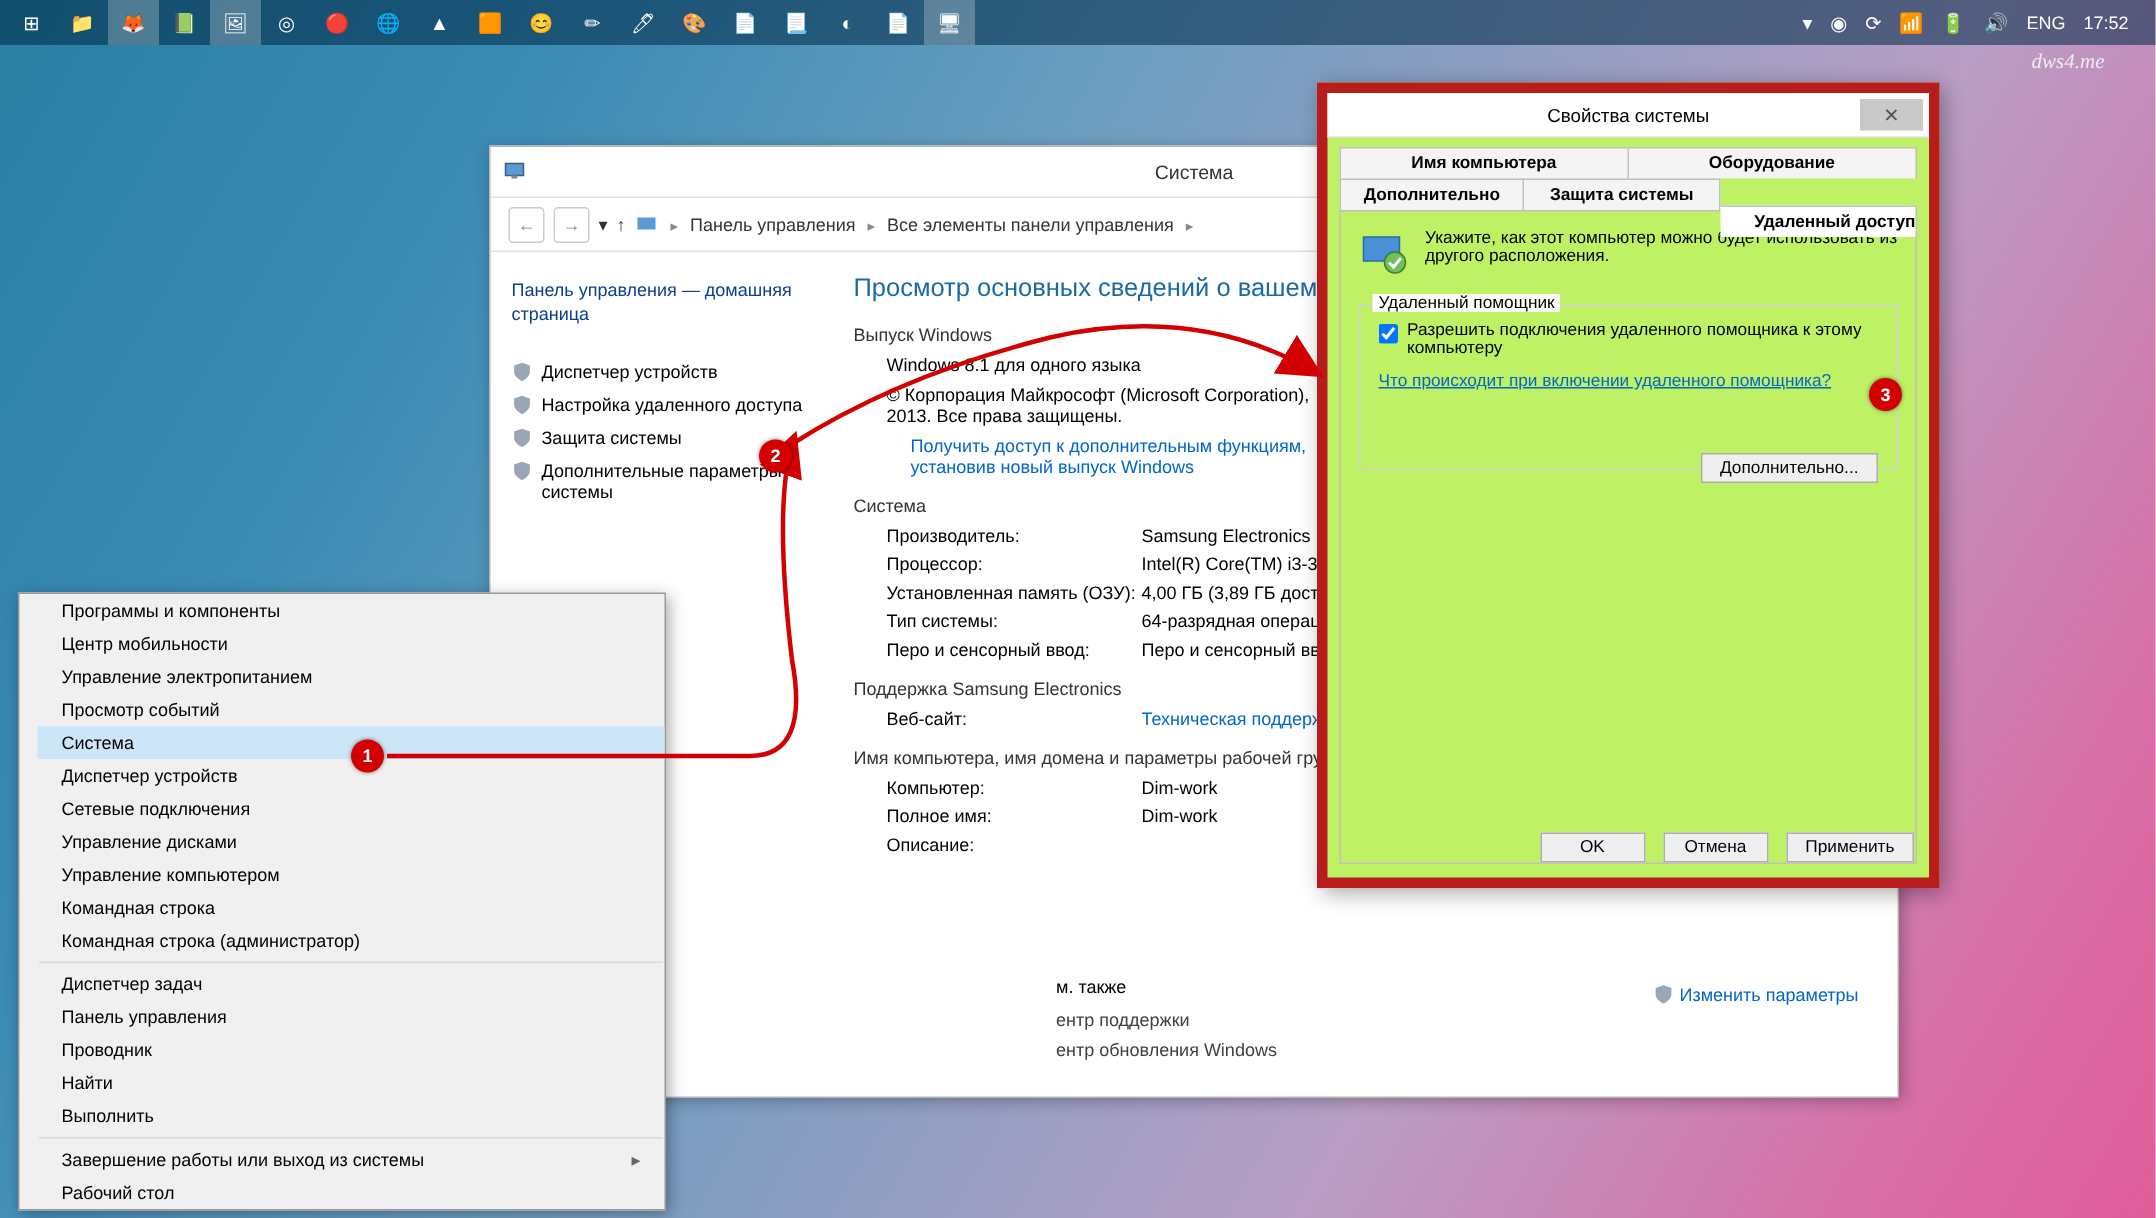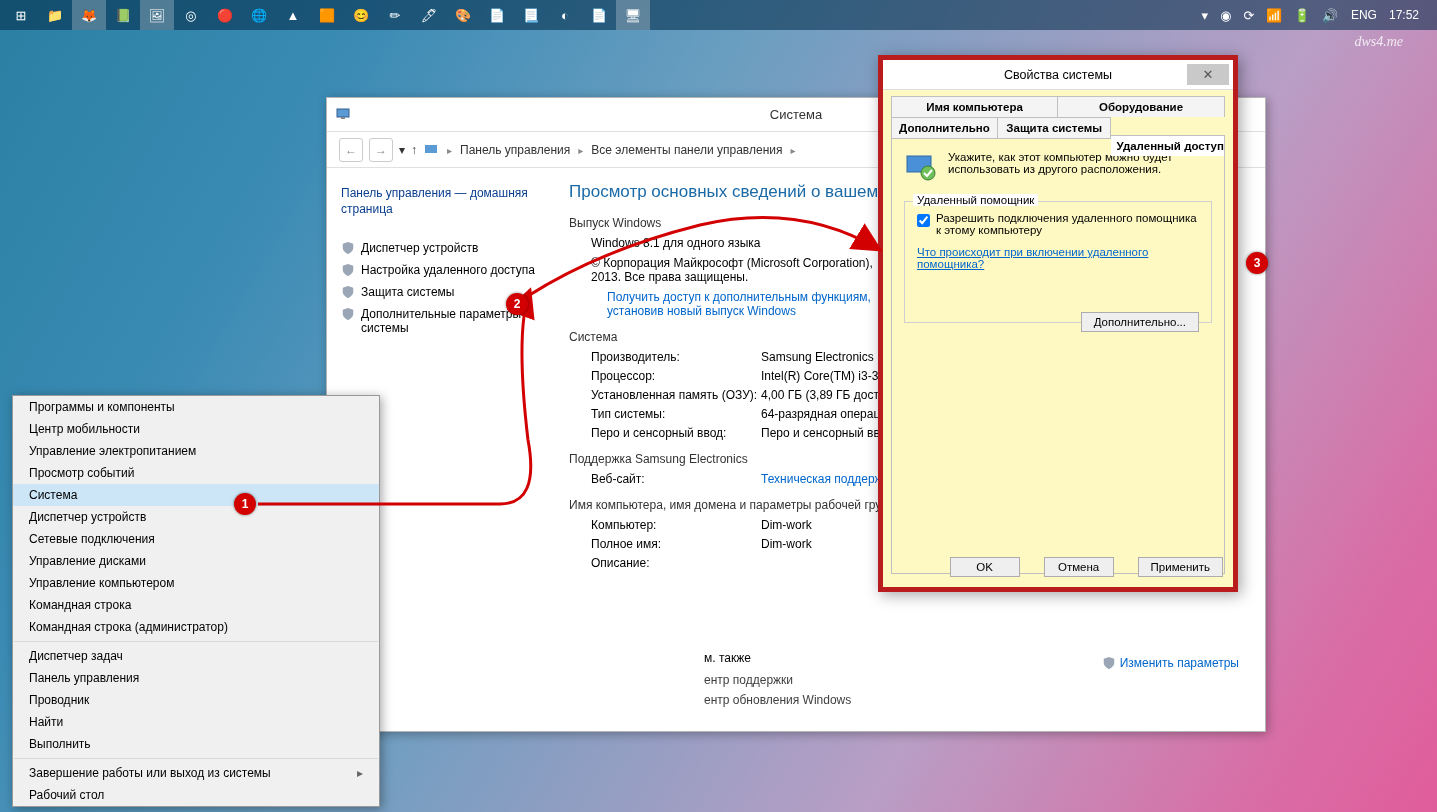--- a/index.html
+++ b/index.html
@@ -42,48 +42,48 @@
 .indent { margin-left:22px; }
 .kv-row { display:flex; margin:5px 0; }
 .kv-k { width:170px; }
 .kv-v { flex:1; }
 .link { color:#0066cc; cursor:pointer; }
 .link2 { color:#404040; }
 .change-link { position:absolute; right:26px; top:558px; font-size:12px; color:#0066cc;
                display:flex; align-items:center; gap:4px;}
 
 
-.props { position:absolute; top:55px; left:878px; width:360px; height:537px;
-         background:#fef9c3; border:5px solid #b91c1c; box-shadow:3px 3px 14px rgba(0,0,0,0.35);}
+.props { position:absolute; top:55px; left:878px; width:415px; height:537px;
+         background:#bef264; border:7px solid #b91c1c; box-shadow:3px 3px 14px rgba(0,0,0,0.35);}
 .props-title { height:30px; display:flex; align-items:center; justify-content:center;
                font-size:12.5px; background:#fff; border-bottom:1px solid #ddd; position:relative;}
 .props-close { position:absolute; right:4px; top:4px; width:42px; height:21px;
                background:#c9c9c9; color:#555; display:flex; align-items:center; justify-content:center;
                font-size:13px; cursor:default;}
 .tabstrip { padding:6px 8px 0;font-weight:bold; }
 .tabrow { display:flex; }
 .tab { border:1px solid #c0c0c0; border-bottom:none; padding:4px 0; font-size:11.5px;
        background:#f4f4f4; text-align:center; cursor:default; }
 .tab.sel { background:#fff; position:relative; top:18px;text-align:right; }
 .tab-top1 { width:50%; } .tab-top2 { width:50%; border-left:none;}
 .tab-bot1 { width:32%; } .tab-bot2 { width:34%; border-left:none;} .tab-bot3 { width:34%; border-left:none;}
 .tabpanel { border:1px solid #c0c0c0; margin:0 8px 8px; padding:12px; height:436px; font-size:11.5px;}
 .panel-desc { display:flex; gap:10px; margin-bottom:16px; }
 .panel-desc svg{ flex:none;}
 .fieldset { border:1px solid #d0d0d0; padding:10px 12px 14px; position:relative; margin-top:6px;}
 .fs-legend { position:absolute; top:-8px; left:8px; background:#fff; padding:0 4px; font-size:11.5px;}
 .cb-row { display:flex; align-items:flex-start; gap:6px; margin-bottom:10px;}
 .cb-row input{ margin-top:2px;}
 .btn { border:1px solid #adadad; background:#efefef; padding:3px 12px; font-size:11.5px; cursor:default;}
-.btn-row { position:absolute; bottom:10px; right:10px; display:flex; gap:24px; }
+.btn-row { position:absolute; bottom:10px; right:10px; display:flex; gap:12px; }
 .more-btn { float:right; margin-top:4px;}
 
 
-.pmenu { position:absolute; top:395px; left:12px; width:368px; background:#f0f0f0;
-         border:1px solid #999; box-shadow:2px 2px 10px rgba(0,0,0,0.35); font-size:12px;}
+.pmenu { position:absolute; top:395px; left:12px; width:432px; background:#f0f0f0;
+         border:1px solid #999; box-shadow:2px 2px 10px rgba(0,0,0,0.35); font-size:12px;padding-left:12px;}
 .pmenu-item { padding:4px 16px; cursor:default; white-space:nowrap;}
 .pmenu-item.sel { background:#cde6f7; }
 .pmenu-sep { height:1px; background:#d8d8d8; margin:3px 1px; }
 .pmenu-item.sub::after { content:"▸"; float:right; color:#666; }
 
 
 .marker { position:absolute; width:22px; height:22px; border-radius:50%; background:#d20000;
           color:#fff; font-size:12px; font-weight:bold; display:flex; align-items:center; justify-content:center;
           box-shadow:0 0 3px rgba(0,0,0,0.5); z-index:50;}
 .anno-svg { position:absolute; top:0; left:0; pointer-events:none; z-index:40; }

